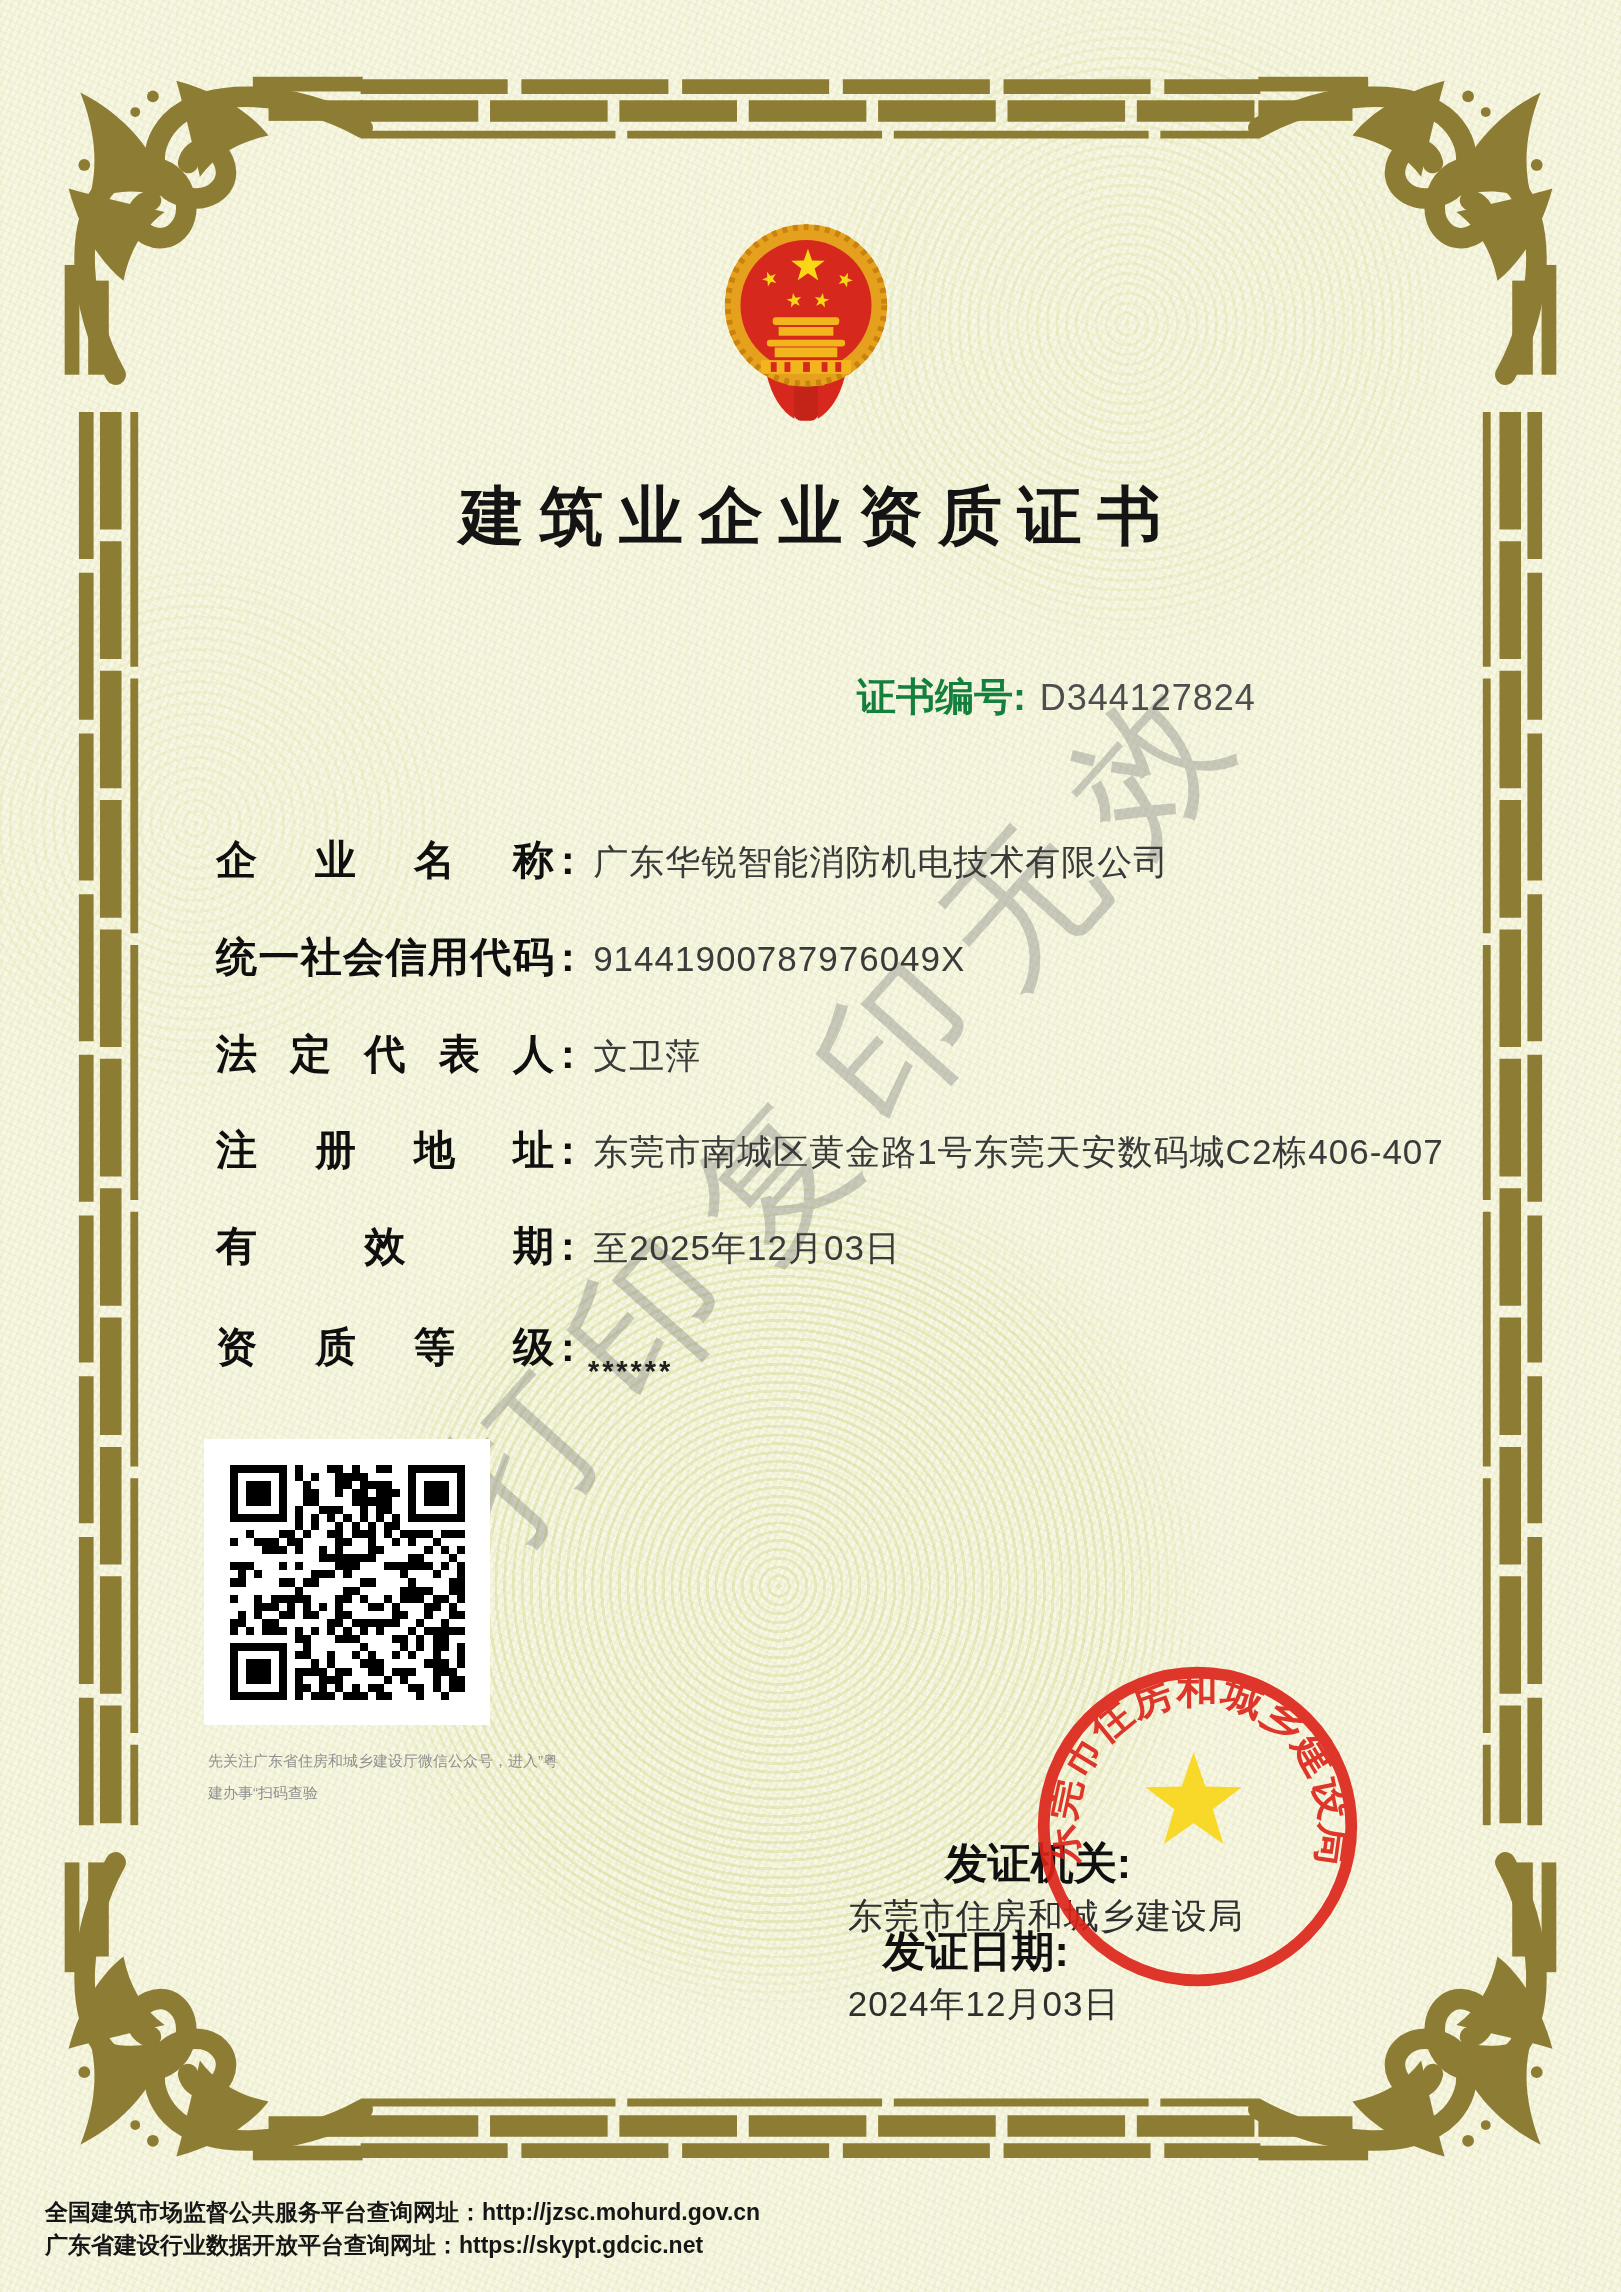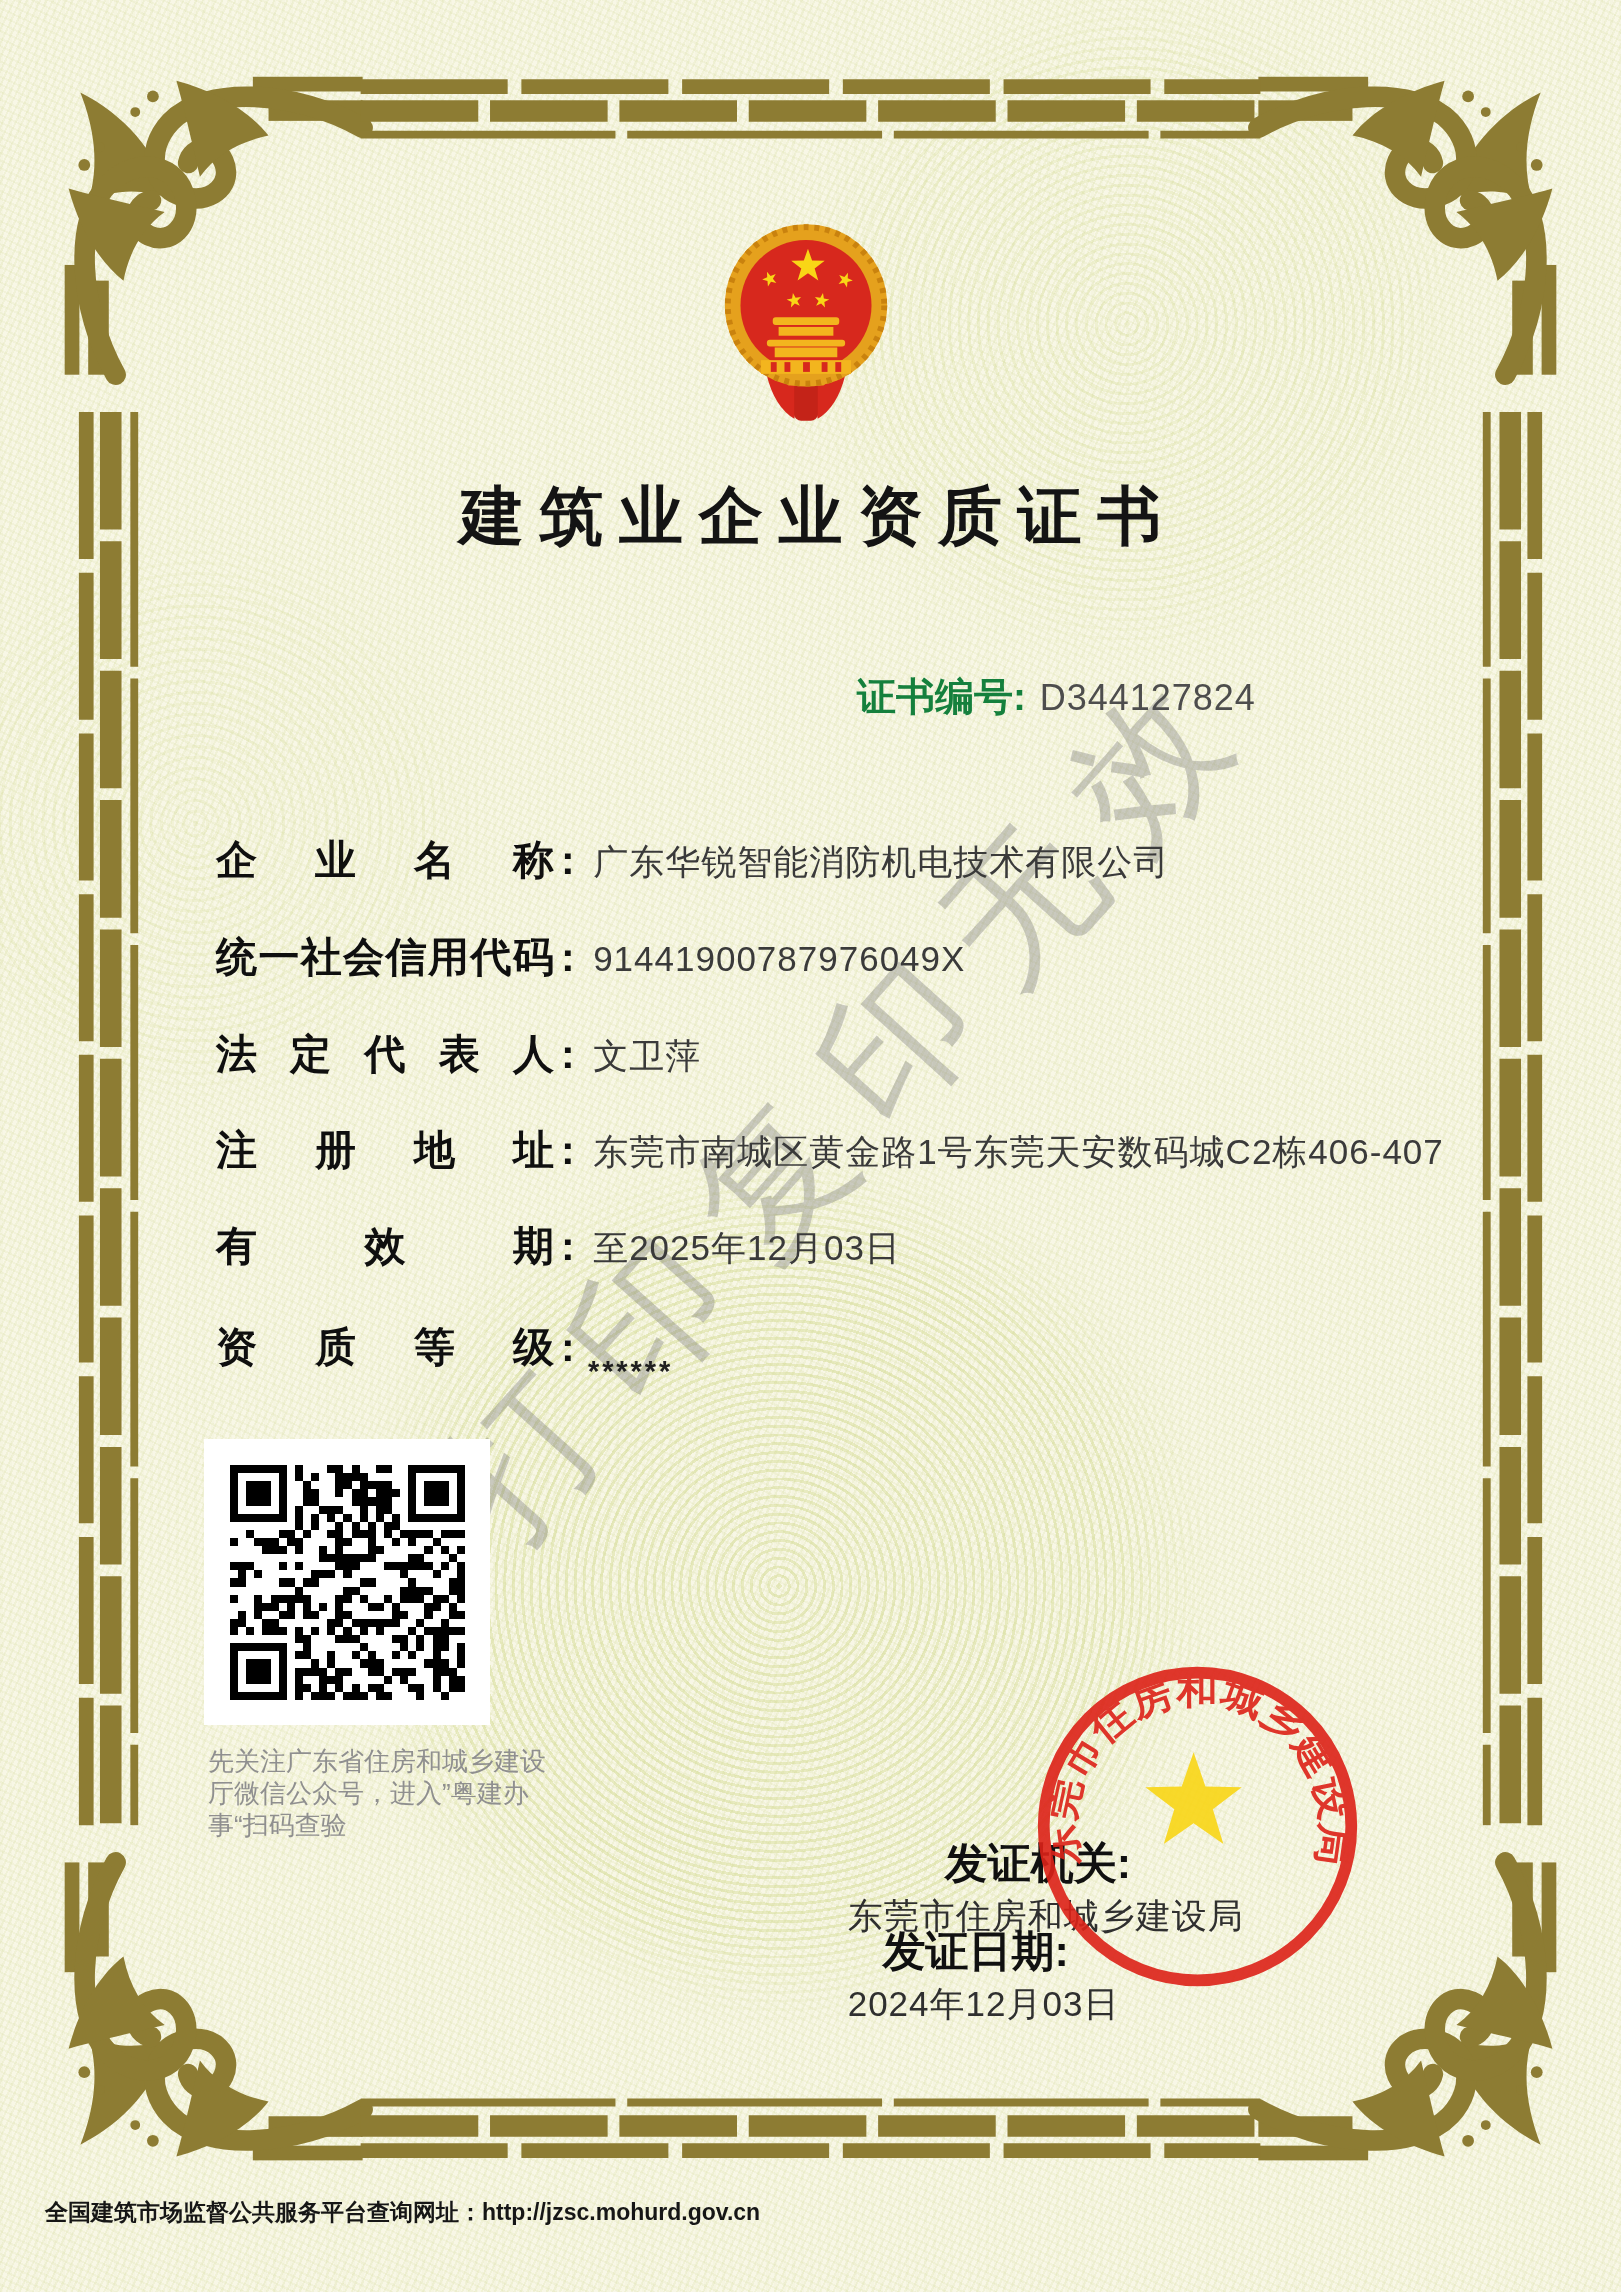--- a/index.html
+++ b/index.html
@@ -59,21 +59,21 @@
   .frow .colon{font-size:41px;font-weight:bold;color:#0f0f0f;margin-left:6.9px;}
   .frow .fvalue{font-size:35px;color:#3a3a3a;margin-left:18.6px;letter-spacing:1px;white-space:nowrap;}
   .row0{top:833px;} .row1{top:930px;} .row2{top:1027px;}
   .row3{top:1123px;} .row4{top:1219px;} .row5{top:1320px;}
   .note-line{position:absolute;left:559px;top:1277px;font-size:30px;color:#303030;}
   .stars-line{position:absolute;left:588px;top:1355px;font-size:29px;color:#202020;letter-spacing:2.9px;font-weight:bold;}
 
   .qr-box{position:absolute;left:204px;top:1439px;width:286px;height:286px;background:#ffffff;
     display:flex;align-items:center;justify-content:center;}
   .qr-caption{position:absolute;left:208px;top:1745px;width:351px;
-    font-size:26px;line-height:32px;color:#8f8f8f;}
+    font-size:15px;line-height:32px;color:#8f8f8f;}
 
   .irow{position:absolute;left:832px;display:flex;align-items:center;flex-direction:column;}
   .irow .ilbl{font-size:43px;font-weight:bold;color:#101010;letter-spacing:0px;}
   .irow .ival{font-size:35px;color:#2f2f2f;margin-left:15.7px;letter-spacing:1px;white-space:nowrap;}
   .irow0{top:1835px;} .irow1{top:1923px;}
 
   .seal{position:absolute;left:1031px;top:1660px;width:333px;height:333px;z-index:6;opacity:.90;}
 
   .footer{position:absolute;left:45px;top:2196px;font-size:23px;line-height:33px;
     font-weight:bold;color:#161616;z-index:4;}
@@ -654,20 +654,21 @@
     <span class="ilbl">发证机关:</span>
     <span class="ival">东莞市住房和城乡建设局</span>
   </div>
   <div class="irow irow1">
     <span class="ilbl">发证日期:</span>
     <span class="ival">2024年12月03日</span>
   </div>
 
   <div class="footer">
     <div>全国建筑市场监督公共服务平台查询网址：http://jzsc.mohurd.gov.cn</div>
+    <div>广东省建设行业数据开放平台查询网址：https://skypt.gdcic.net</div>
   </div>
 </div>
 
 <svg class="seal" viewBox="0 0 340 340">
   <circle cx="170" cy="170" r="157" fill="none" stroke="#dd2218" stroke-width="12"></circle>
   <use href="#star5" transform="translate(166,146) scale(6.9)" fill="#dd2218" style="fill:#dd2218"></use>
   <path id="sealArc" d="M 66.8 242.3 A 126 126 0 1 1 273.2 242.3" fill="none"></path>
   <text font-size="42" fill="#dd2218" font-weight="bold" letter-spacing="1" font-family="Liberation Sans, DejaVu Sans, sans-serif">
     <textPath href="#sealArc" startOffset="50%" text-anchor="middle">东莞市住房和城乡建设局</textPath>
   </text>

